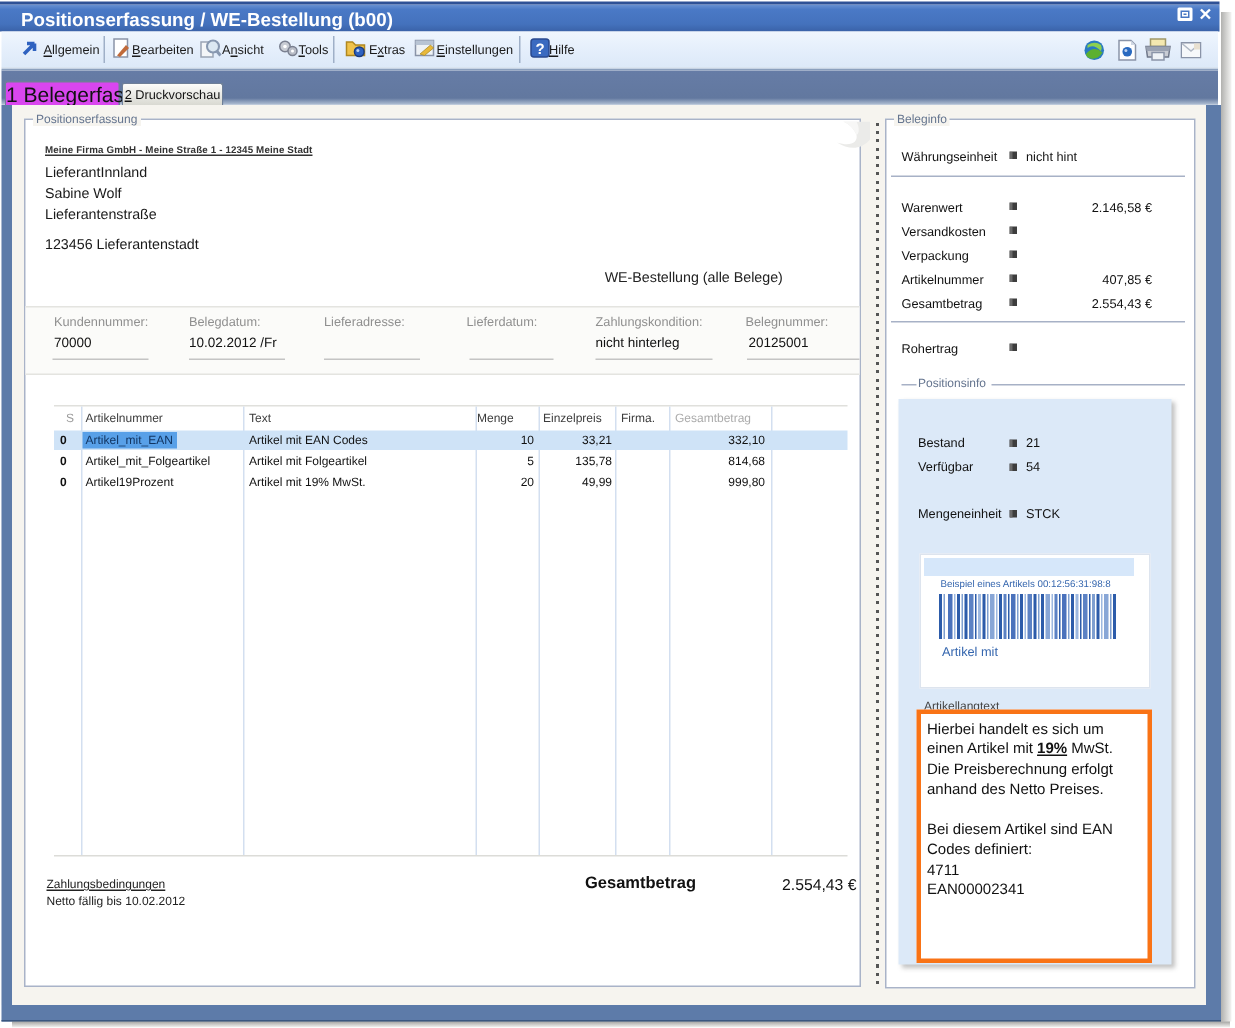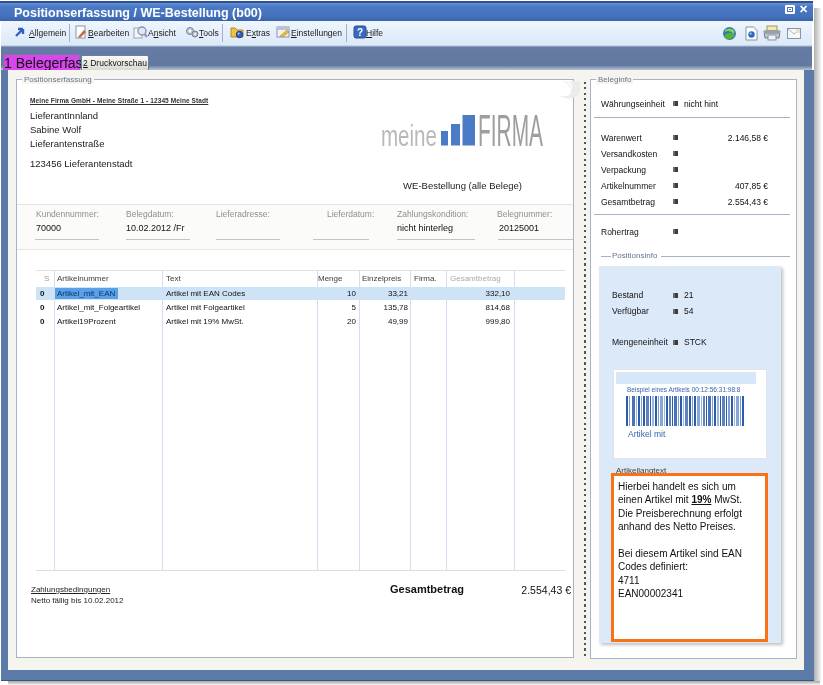--- a/index.html
+++ b/index.html
@@ -168,42 +168,33 @@
 <div class="abs glabel" style="left:596px;top:75px;">Beleginfo</div>
 <div class="abs" id="dots"></div>
 
 <div class="abs" id="sender">Meine Firma GmbH - Meine Straße 1 - 12345 Meine Stadt</div>
 <div class="abs doc" style="left:30px;top:110px;">LieferantInnland</div>
 <div class="abs doc" style="left:30px;top:124px;">Sabine Wolf</div>
 <div class="abs doc" style="left:30px;top:138px;">Lieferantenstraße</div>
 <div class="abs doc" style="left:30px;top:157.5px;">123456 Lieferantenstadt</div>
 <div class="abs" id="subject">WE-Bestellung (alle Belege)</div>
 
-<div class="abs" style="left:375px;top:105px;width:175px;height:45px;">
-<svg width="175" height="45" viewBox="0 0 175 45">
-<text x="6" y="41" font-family="Liberation Sans" font-size="29" fill="#b9b9b9" textLength="56" lengthAdjust="spacingAndGlyphs">meine</text>
-<rect x="66" y="26" width="7" height="14.5" fill="#4a7bc4"></rect>
-<rect x="76" y="19" width="9" height="21.5" fill="#4a7bc4"></rect>
-<rect x="87.5" y="10" width="12.5" height="30.5" fill="#4a7bc4"></rect>
-<text x="103" y="40.5" font-family="Liberation Sans" font-size="44" fill="#9e9e9e" textLength="65" lengthAdjust="spacingAndGlyphs">FIRMA</text>
-</svg>
-</div>
 
 <div class="abs" style="left:557px;top:81px;width:24px;height:21px;">
 <svg width="24" height="21">
         <path d="M5,0 L23,0 L23,12 C17,19 9,19 1,14 C10,17 15,14 14,9 C12,4 8,1 5,0 Z" fill="#ebebe9"></path>
         <path d="M5,0 L14,0 C16,4 16,8 14,9 C12,4 8,1 5,0 Z" fill="#f7f7f6"></path>
       </svg>
 </div>
 
 <div class="abs" id="fstrip"></div>
 <div class="flabel" style="left:36px;">Kundennummer:</div>
 <div class="flabel" style="left:126px;">Belegdatum:</div>
 <div class="flabel" style="left:216px;">Lieferadresse:</div>
-<div class="flabel" style="left:327px;">Lieferdatum:</div>
+<div class="flabel" style="left:311px;">Lieferdatum:</div>
 <div class="flabel" style="left:397px;">Zahlungskondition:</div>
 <div class="flabel" style="left:497px;">Belegnummer:</div>
 <div class="fval" style="left:36px;">70000</div>
 <div class="fval" style="left:126px;">10.02.2012 /Fr</div>
 <div class="fval" style="left:397px;">nicht hinterleg</div>
 <div class="fval" style="left:499px;">20125001</div>
 <div class="fline" style="left:35px;width:64px;"></div>
 <div class="fline" style="left:126px;width:64px;"></div>
 <div class="fline" style="left:216px;width:64px;"></div>
 <div class="fline" style="left:313px;width:56px;"></div>

